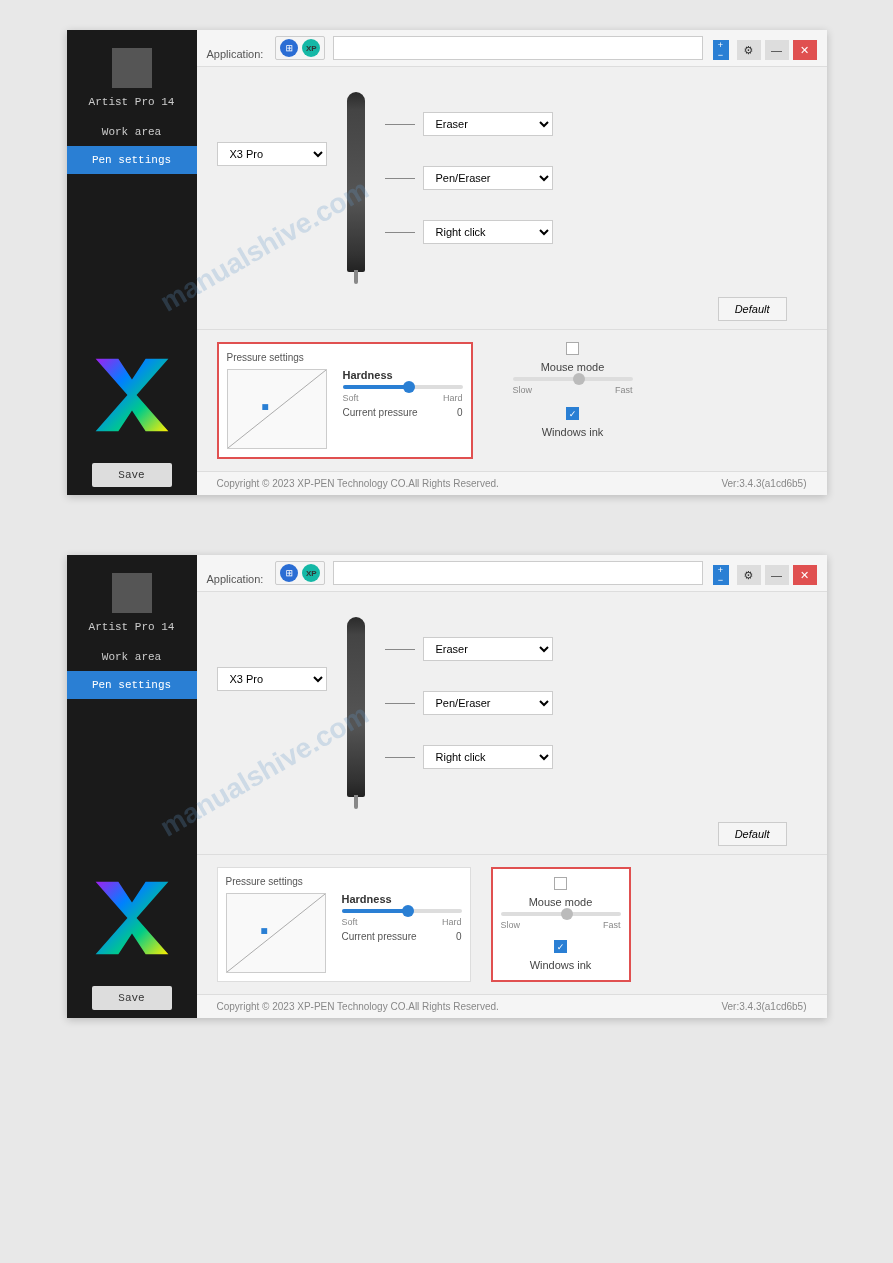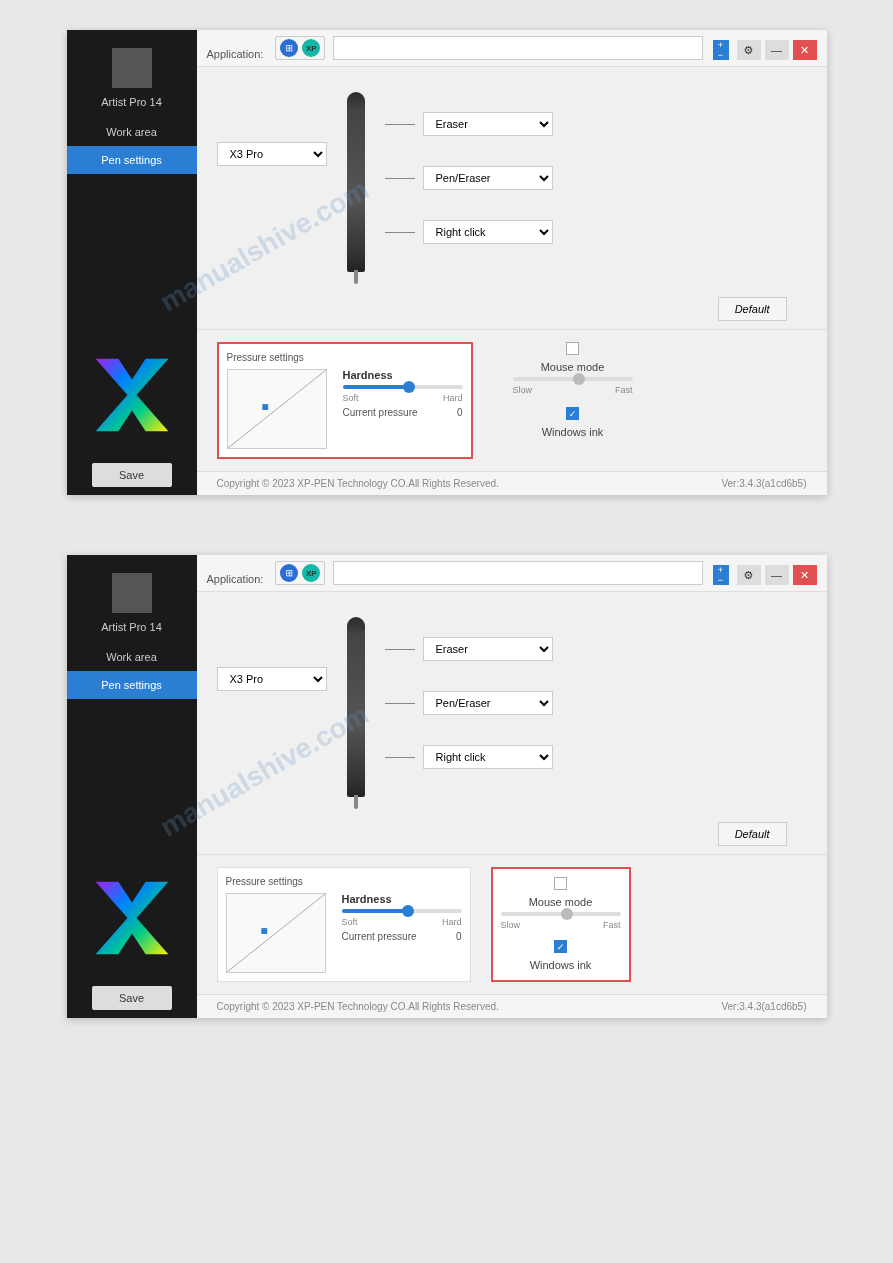--- a/index.html
+++ b/index.html
@@ -27,20 +27,21 @@
       background: #fff;
     }
 
     
     .sidebar {
       width: 130px;
       background: #1a1a1a;
       display: flex;
       flex-direction: column;
       align-items: center;
+      font-family: Liberation Mono, monospace;
     }
 
     .sidebar-avatar {
       width: 40px;
       height: 40px;
       background: #555;
       margin: 18px auto 8px;
     }
 
     .sidebar-device-name {

